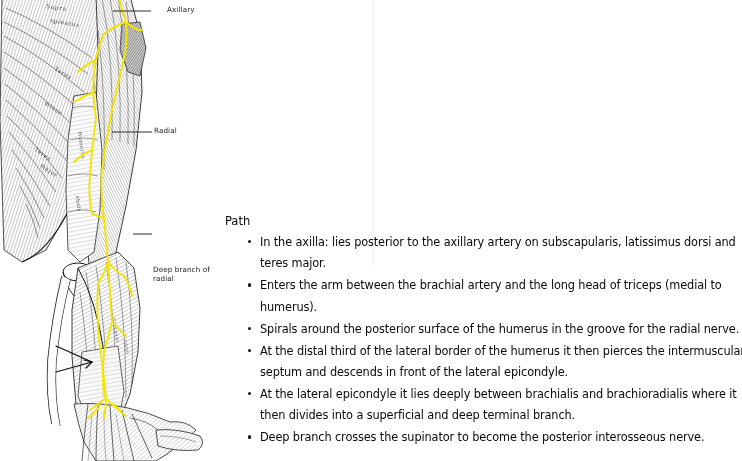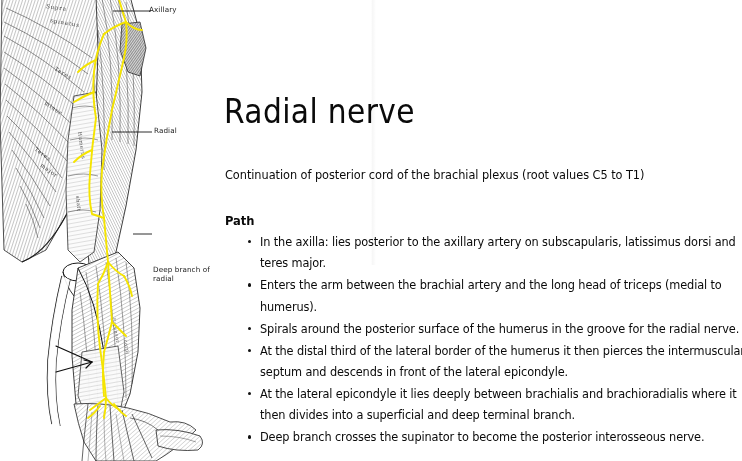--- a/index.html
+++ b/index.html
@@ -40,21 +40,21 @@
 
   .illus-label {
     position: absolute;
     font-family: "DejaVu Sans", sans-serif;
     font-size: 7.2px;
     line-height: 9px;
     color: #1a1a1a;
     white-space: pre;
     letter-spacing: 0.1px;
   }
-  #label-axillary { left: 149px; top: 5px; }
+  #label-axillary { left: 167px; top: 5px; }
   #label-radial   { left: 154px; top: 126px; }
   #label-deep     { left: 153px; top: 229px; margin-top: 36px; }
 
   
   .content {
     position: absolute;
     left: 222px;
     top: 0;
     width: 520px;
     height: 461px;
@@ -80,21 +80,21 @@
     color: #0a0a0a;
     letter-spacing: -0.05px;
     white-space: nowrap;
   }
   .section-head {
     position: absolute;
     left: 3px;
     top: 213px;
     font-family: "DejaVu Sans Condensed", "DejaVu Sans", sans-serif;
     font-size: 12.8px;
-    font-weight: bold;
+    font-weight: normal;
     color: #0a0a0a;
   }
   ul.path-list {
     position: absolute;
     left: 0;
     top: 231px;
     width: 516px;
     margin: 0;
     padding: 0 0 0 24px;
     list-style: none;
@@ -328,23 +328,21 @@
 
     <div class="illus-label" id="label-radial">Radial</div>
 
     <div class="illus-label" id="label-deep"><span>Deep branch of</span><br><span>radial</span></div>
   </div>
 
   <div class="seam"></div>
 
   <div class="content">
 
-    <div class="title">Radial nerve</div>
-
-    <div class="lede">Continuation of posterior cord of the brachial plexus (root values C5 to T1)</div>
+
 
     <div class="section-head">Path</div>
 
     <ul class="path-list">
       <li>In the axilla: lies posterior to the axillary artery on subscapularis, latissimus dorsi and teres major.</li>
       <li>Enters the arm between the brachial artery and the long head of triceps (medial to humerus).</li>
       <li>Spirals around the posterior surface of the humerus in the groove for the radial nerve.</li>
       <li>At the distal third of the lateral border of the humerus it then pierces the intermuscular septum and descends in front of the lateral epicondyle.</li>
       <li>At the lateral epicondyle it lies deeply between brachialis and brachioradialis where it then divides into a superficial and deep terminal branch.</li>
       <li>Deep branch crosses the supinator to become the posterior interosseous nerve.</li>

